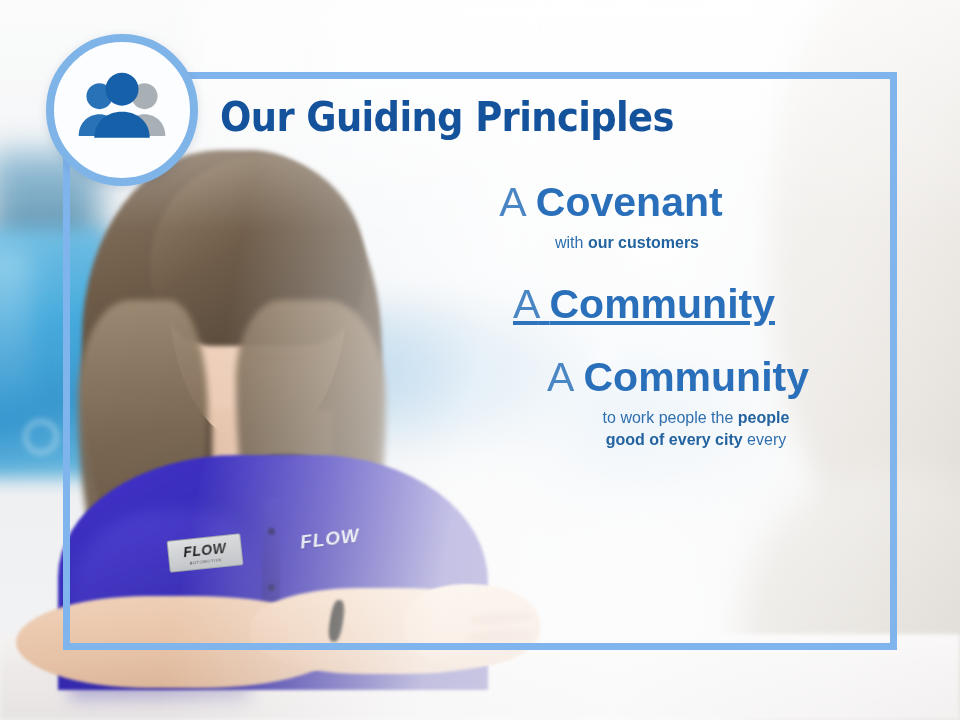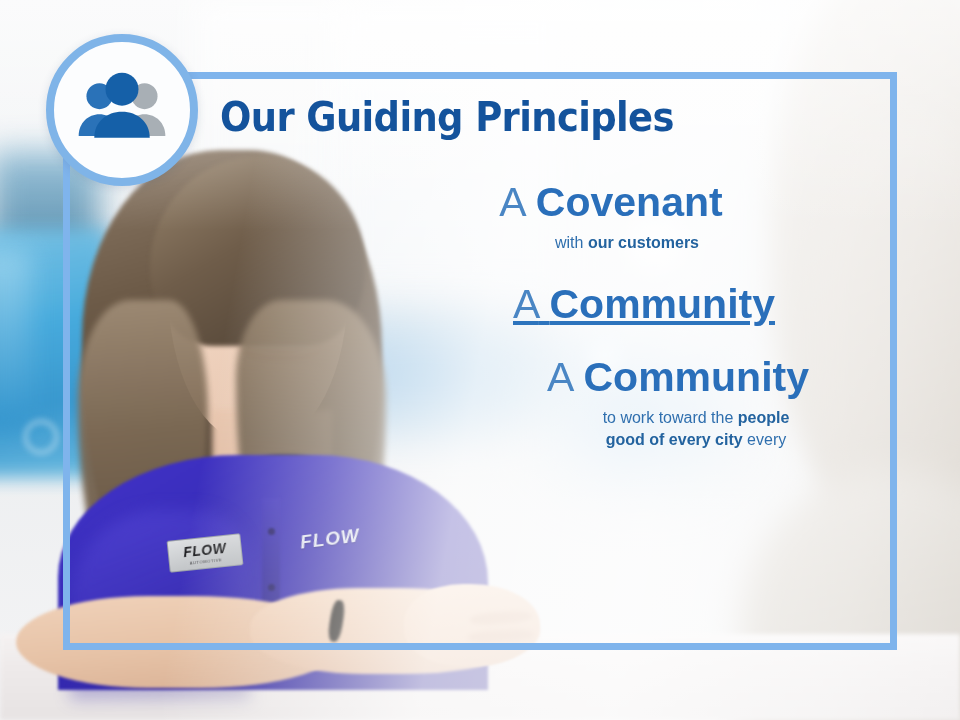--- a/index.html
+++ b/index.html
@@ -450,19 +450,19 @@
         <span class="p-word">Community</span>
       </div>
     </div>
 
     <div class="principle block-commitment">
       <div class="p-title">
         <span class="p-article">A</span>
         <span class="p-word">Community</span>
       </div>
       <div class="p-body">
-        <span>to work toward the </span><b>people</b><br>
+        <span>to work people the </span><b>people</b><br>
         <b>good of every city</b><span> every</span><br>
       </div>
     </div>
 
   </div>
 </div>
 
 </body></html>

